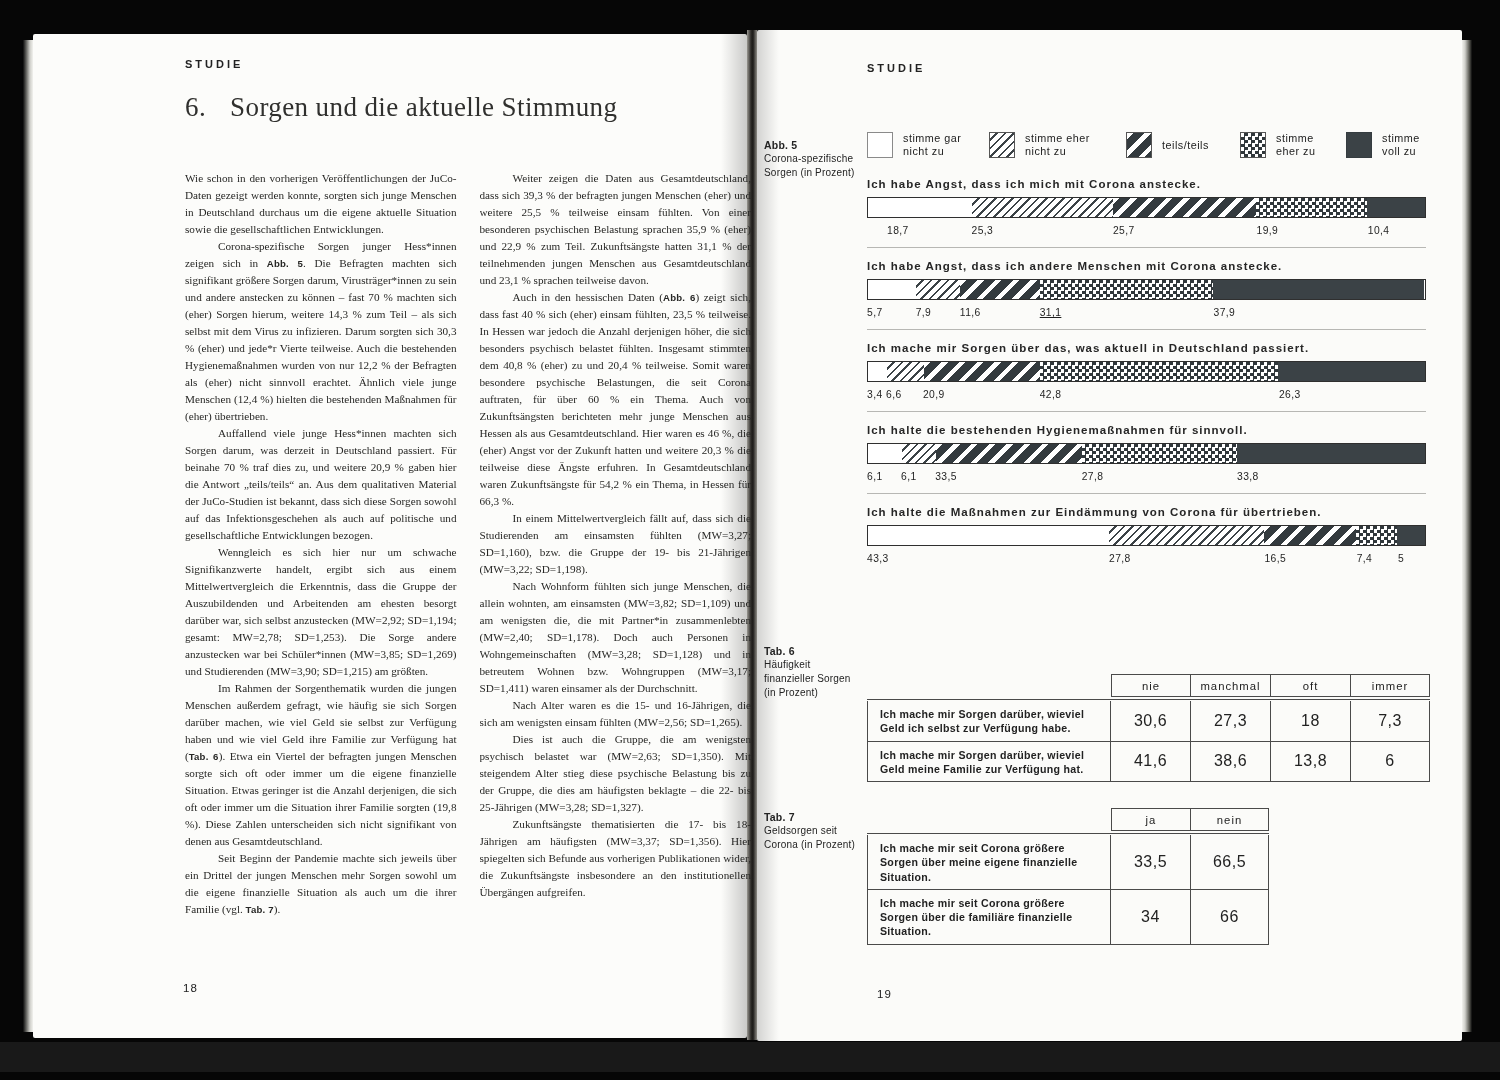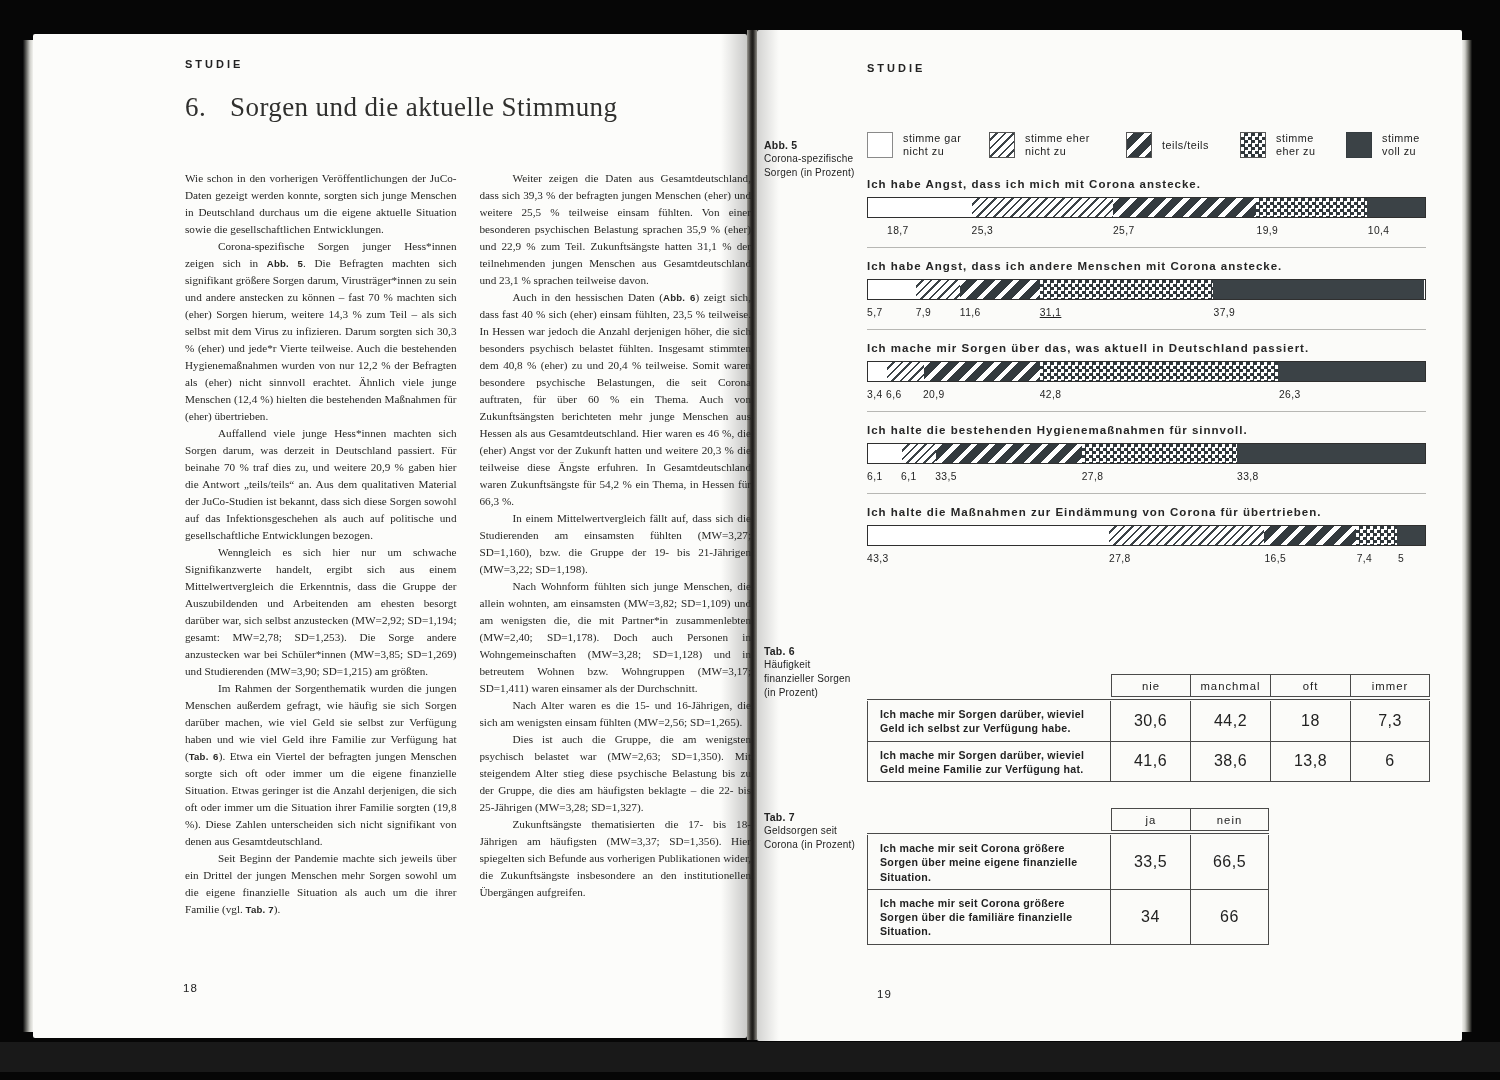--- a/index.html
+++ b/index.html
@@ -254,21 +254,21 @@
   </div>
   <div class="tbl t6" id="table6">
       <div class="th-empty"></div>
       <div class="th fst">nie</div>
       <div class="th">manchmal</div>
       <div class="th">oft</div>
       <div class="th">immer</div>
       <div class="dbl"></div>
       <div class="td-label">Ich mache mir Sorgen darüber, wieviel Geld ich selbst zur Verfügung habe.</div>
       <div class="td-val">30,6</div>
-      <div class="td-val">44,2</div>
+      <div class="td-val">27,3</div>
       <div class="td-val">18</div>
       <div class="td-val">7,3</div>
       <div class="td-label">Ich mache mir Sorgen darüber, wieviel Geld meine Familie zur Verfügung hat.</div>
       <div class="td-val">41,6</div>
       <div class="td-val">38,6</div>
       <div class="td-val">13,8</div>
       <div class="td-val">6</div>
     </div>
 
   <div class="side-label t7-label">

